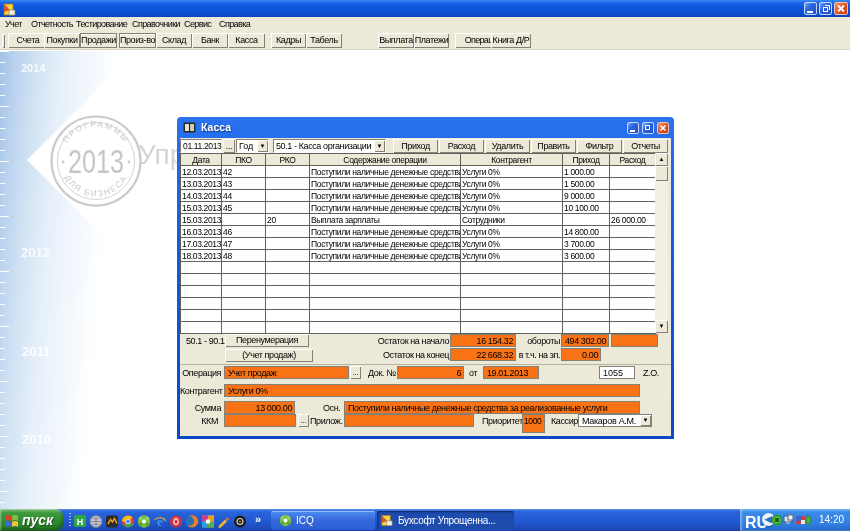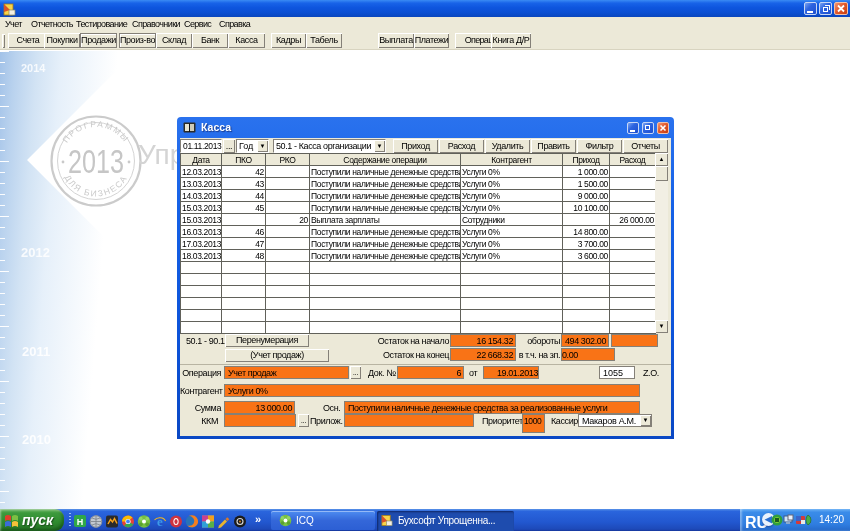--- a/index.html
+++ b/index.html
@@ -95,21 +95,21 @@
 </div>
 
 <style>
 .dbtn { position:absolute; height:14px; background:#ece9d8; box-shadow:inset 1px 1px 0 #fff, inset -1px -1px 0 #848078; font-size:9px; letter-spacing:-0.4px; text-align:center; line-height:14px; }
 .tbox { position:absolute; height:13px; font-size:9px; letter-spacing:-0.4px; background:#f97316; border:1px solid #848078; line-height:11px; white-space:nowrap; overflow:hidden; }
 .flbl { position:absolute; font-size:9px; letter-spacing:-0.4px; white-space:nowrap; }
 table.grid { border-collapse:collapse; table-layout:fixed; width:475px; }
 table.grid td, table.grid th { border:1px solid #61615a; font-size:8.5px; letter-spacing:-0.35px; font-weight:normal; padding:0 1px; height:12px; overflow:hidden; white-space:nowrap; color:#000; }
 table.grid th { background:#ece9d8; text-align:center; }
 table.grid td { background:#fff; }
-td.num { text-align:right; }
+td.num { text-align:left; }
 </style>
 <div class="abs" id="dialog" style="left:177px;top:117px;width:497px;height:322px;background:linear-gradient(180deg,#2a72ee 0%,#1460e6 30%,#0c52d8 70%,#0a48c4 100%);border-radius:4px 4px 0 0;">
   <svg class="abs" style="left:6px;top:4px;" width="13" height="13" viewBox="0 0 13 13">
     <rect x="0.5" y="1.5" width="12" height="10" rx="1" fill="#2c2c28"></rect>
     <rect x="2" y="3" width="4" height="7" fill="#e8e4d0"></rect>
     <rect x="7" y="3" width="4" height="7" fill="#cfcbb8"></rect>
     <rect x="6" y="2.5" width="1" height="8.5" fill="#111"></rect>
   </svg>
   <div class="abs" style="left:24px;top:4px;font-size:10.5px;font-weight:bold;color:#fff;text-shadow:1px 1px 1px #1a3a8a;">Касса</div>
   <div class="abs" style="left:450px;top:5px;width:12px;height:12px;border-radius:2px;background:linear-gradient(135deg,#7ba4f2 0%,#2d64e0 40%,#1c4ed0 100%);border:1px solid #c6d6f5;">
@@ -291,39 +291,39 @@
     </div>
 
     <div class="abs" style="left:475px;top:15px;width:13px;height:180px;background:#f2efe4;">
       <div class="abs" style="left:0;top:0;width:13px;height:13px;background:#ece9d8;box-shadow:inset 1px 1px 0 #fff, inset -1px -1px 0 #848078;font-size:6px;text-align:center;line-height:13px;">▲</div>
       <div class="abs" style="left:0;top:13px;width:13px;height:15px;background:#ece9d8;box-shadow:inset 1px 1px 0 #fff, inset -1px -1px 0 #848078;"></div>
       <div class="abs" style="left:0;top:167px;width:13px;height:13px;background:#ece9d8;box-shadow:inset 1px 1px 0 #fff, inset -1px -1px 0 #848078;font-size:6px;text-align:center;line-height:13px;">▼</div>
     </div>
 
     <div class="flbl" style="left:6px;top:198px;">50.1 - 90.1</div>
     <div class="dbtn" style="left:45px;top:196px;width:84px;height:13px;line-height:13px;">Перенумерация</div>
-    <div class="dbtn" style="left:45px;top:211px;width:104px;height:13px;line-height:13px;">(Учет продаж)</div>
+    <div class="dbtn" style="left:45px;top:211px;width:88px;height:13px;line-height:13px;">(Учет продаж)</div>
     <div class="flbl" style="left:183px;top:198px;width:86px;text-align:right;">Остаток на начало</div>
     <div class="tbox" style="left:270px;top:196px;width:66px;text-align:right;padding:1px 2px 0 0;">16 154.32</div>
     <div class="flbl" style="left:340px;top:198px;width:40px;text-align:right;">обороты</div>
     <div class="tbox" style="left:381px;top:196px;width:48px;text-align:right;padding:1px 2px 0 0;">494 302.00</div>
     <div class="tbox" style="left:431px;top:196px;width:47px;text-align:right;padding:11px 2px 0 0;">487 788.00</div>
     <div class="flbl" style="left:183px;top:212px;width:86px;text-align:right;">Остаток на конец</div>
     <div class="tbox" style="left:270px;top:210px;width:66px;text-align:right;padding:1px 2px 0 0;">22 668.32</div>
     <div class="flbl" style="left:338px;top:212px;width:42px;text-align:right;">в т.ч. на зп.</div>
-    <div class="tbox" style="left:381px;top:210px;width:54px;text-align:left;padding:1px 2px 0 0;">0.00</div>
+    <div class="tbox" style="left:381px;top:210px;width:40px;text-align:right;padding:1px 2px 0 0;">0.00</div>
 
     <div class="abs" style="left:0;top:226px;width:491px;height:1px;background:#b8b4a2;"></div>
     <div class="flbl" style="left:0px;top:230px;width:41px;text-align:right;">Операция</div>
     <div class="tbox" style="left:44px;top:228px;width:125px;padding:1px 0 0 3px;">Учет продаж</div>
     <div class="dbtn" style="left:170px;top:228px;width:11px;height:13px;font-size:8px;line-height:13px;">...</div>
     <div class="flbl" style="left:188px;top:230px;">Док. №</div>
     <div class="tbox" style="left:217px;top:228px;width:67px;text-align:right;padding:1px 2px 0 0;">6</div>
     <div class="flbl" style="left:289px;top:230px;">от</div>
-    <div class="tbox" style="left:303px;top:228px;width:56px;padding:1px 0 0 12px;text-align:right;">19.01.2013</div>
+    <div class="tbox" style="left:303px;top:228px;width:56px;padding:1px 0 0 3px;">19.01.2013</div>
     <div class="abs" style="left:419px;top:228px;width:36px;height:13px;background:#fff;border:1px solid #848078;font-size:9px;line-height:11px;padding:1px 0 0 3px;">1055</div>
     <div class="flbl" style="left:463px;top:230px;">Z.O.</div>
     <div class="flbl" style="left:0px;top:248px;width:41px;text-align:right;">Контрагент</div>
     <div class="tbox" style="left:44px;top:246px;width:416px;padding:1px 0 0 3px;">Услуги 0%</div>
     <div class="flbl" style="left:0px;top:265px;width:41px;text-align:right;">Сумма</div>
     <div class="tbox" style="left:44px;top:263px;width:71px;text-align:right;padding:1px 2px 0 0;">13 000.00</div>
     <div class="flbl" style="left:143px;top:265px;">Осн.</div>
     <div class="tbox" style="left:164px;top:263px;width:296px;padding:1px 0 0 3px;">Поступили наличные денежные средства за реализованные услуги</div>
     <div class="flbl" style="left:0px;top:278px;width:38px;text-align:right;">ККМ</div>
     <div class="tbox" style="left:44px;top:276px;width:72px;"></div>

